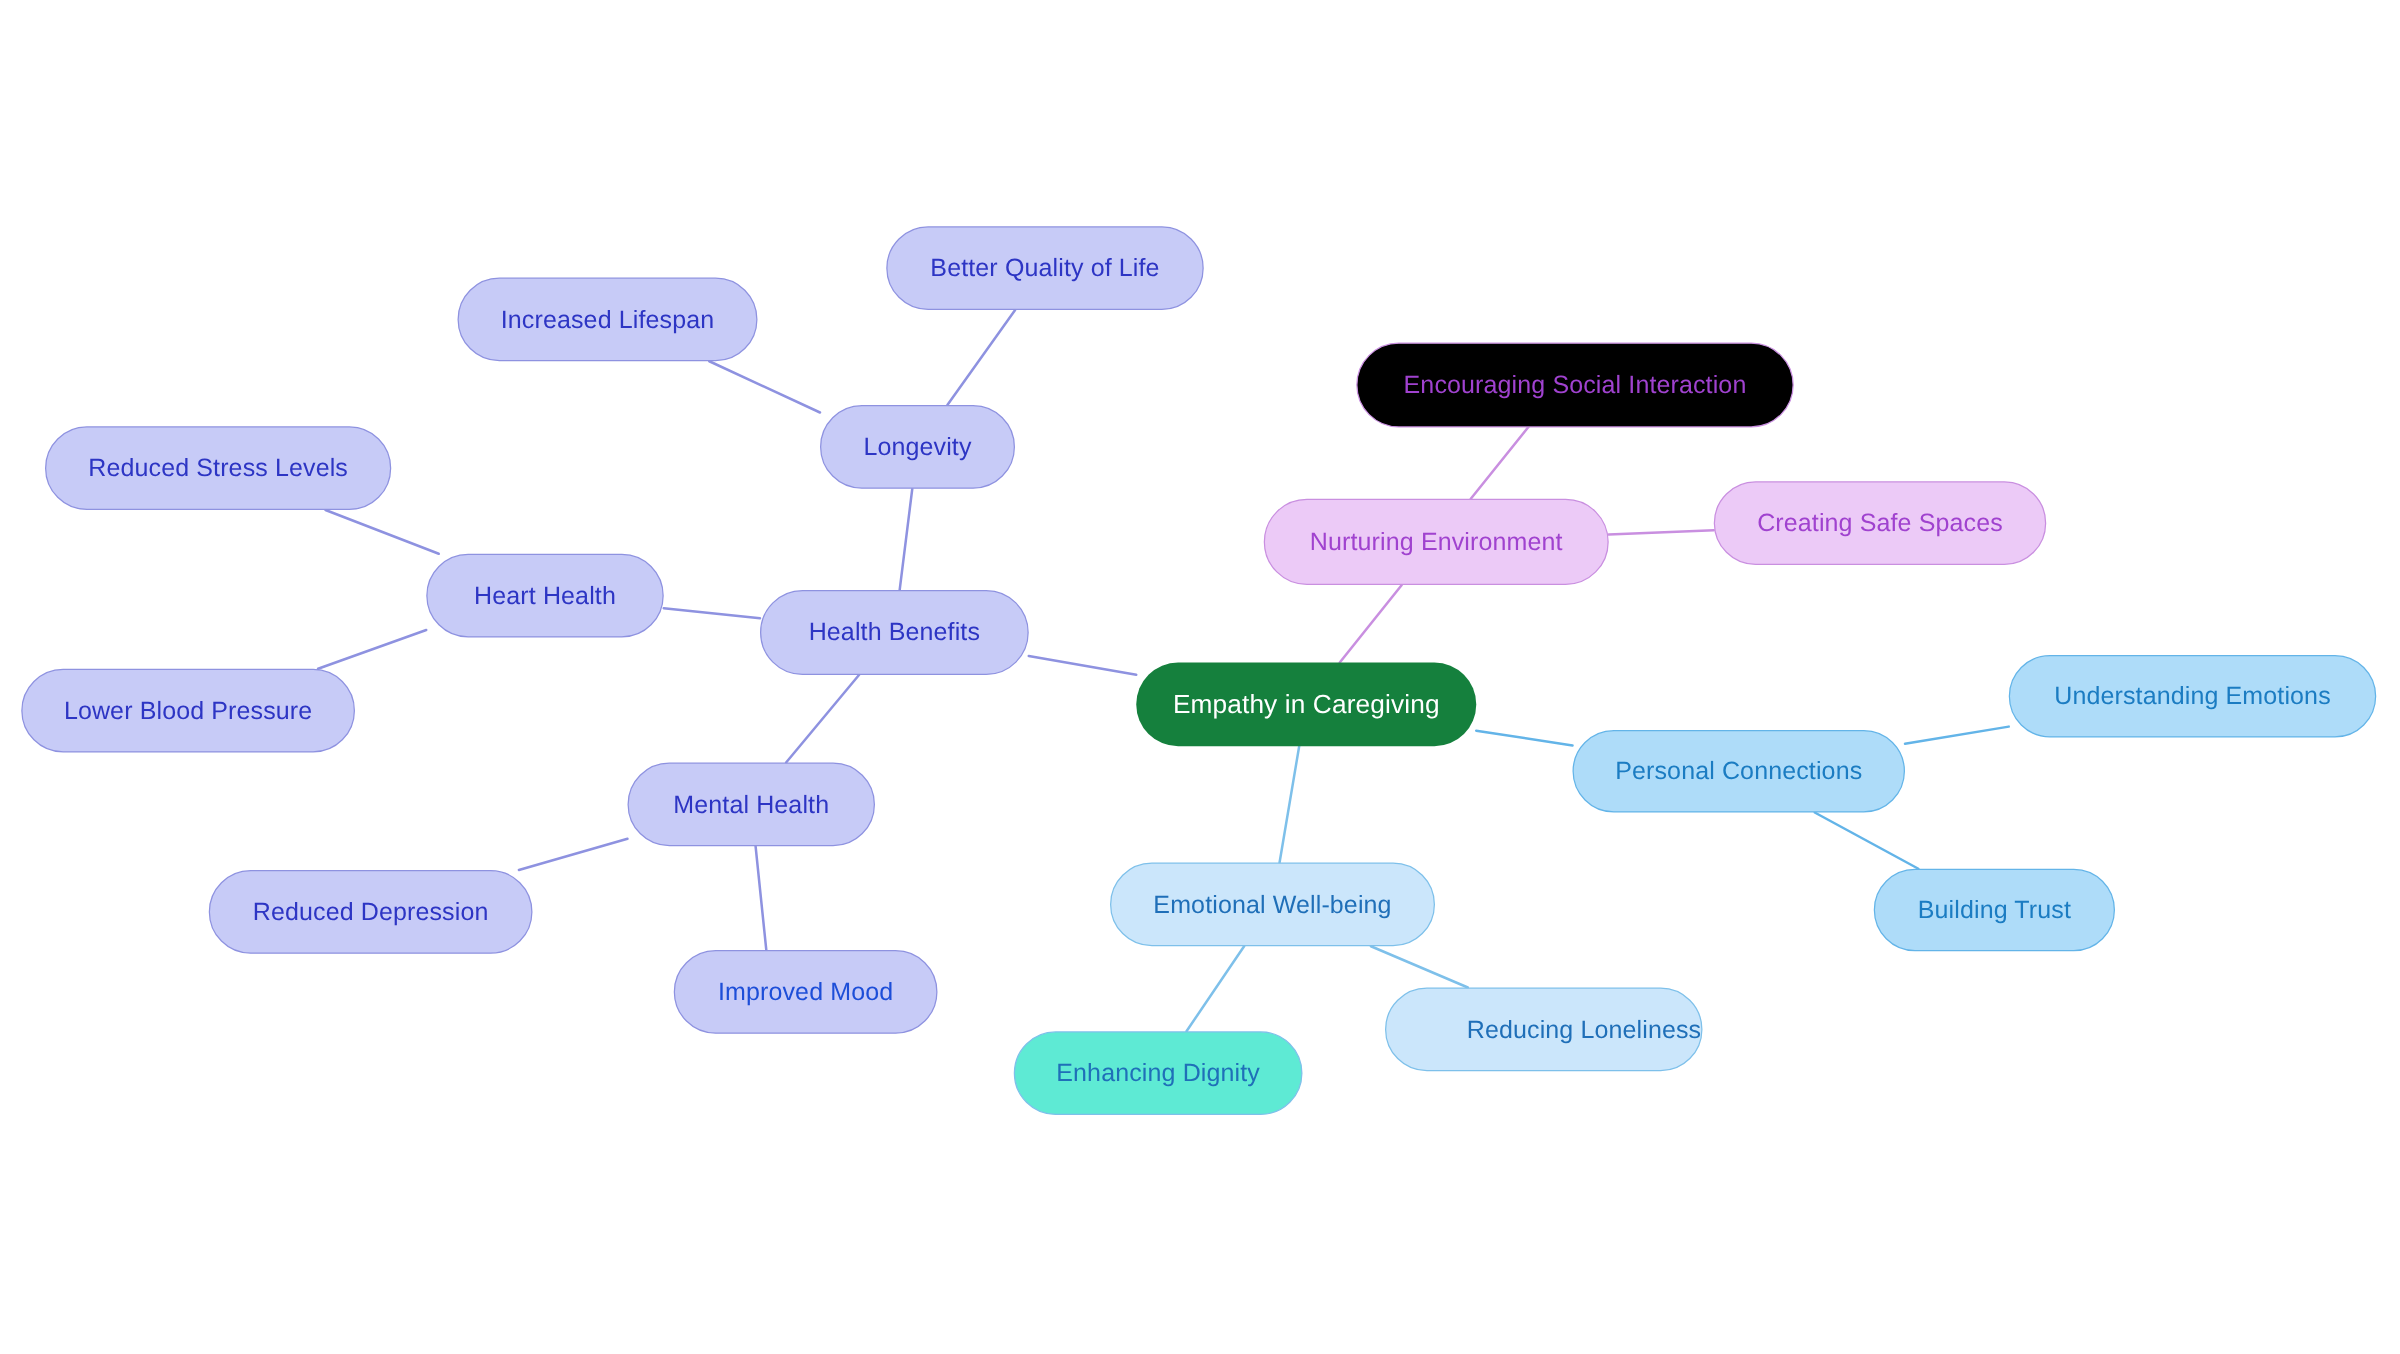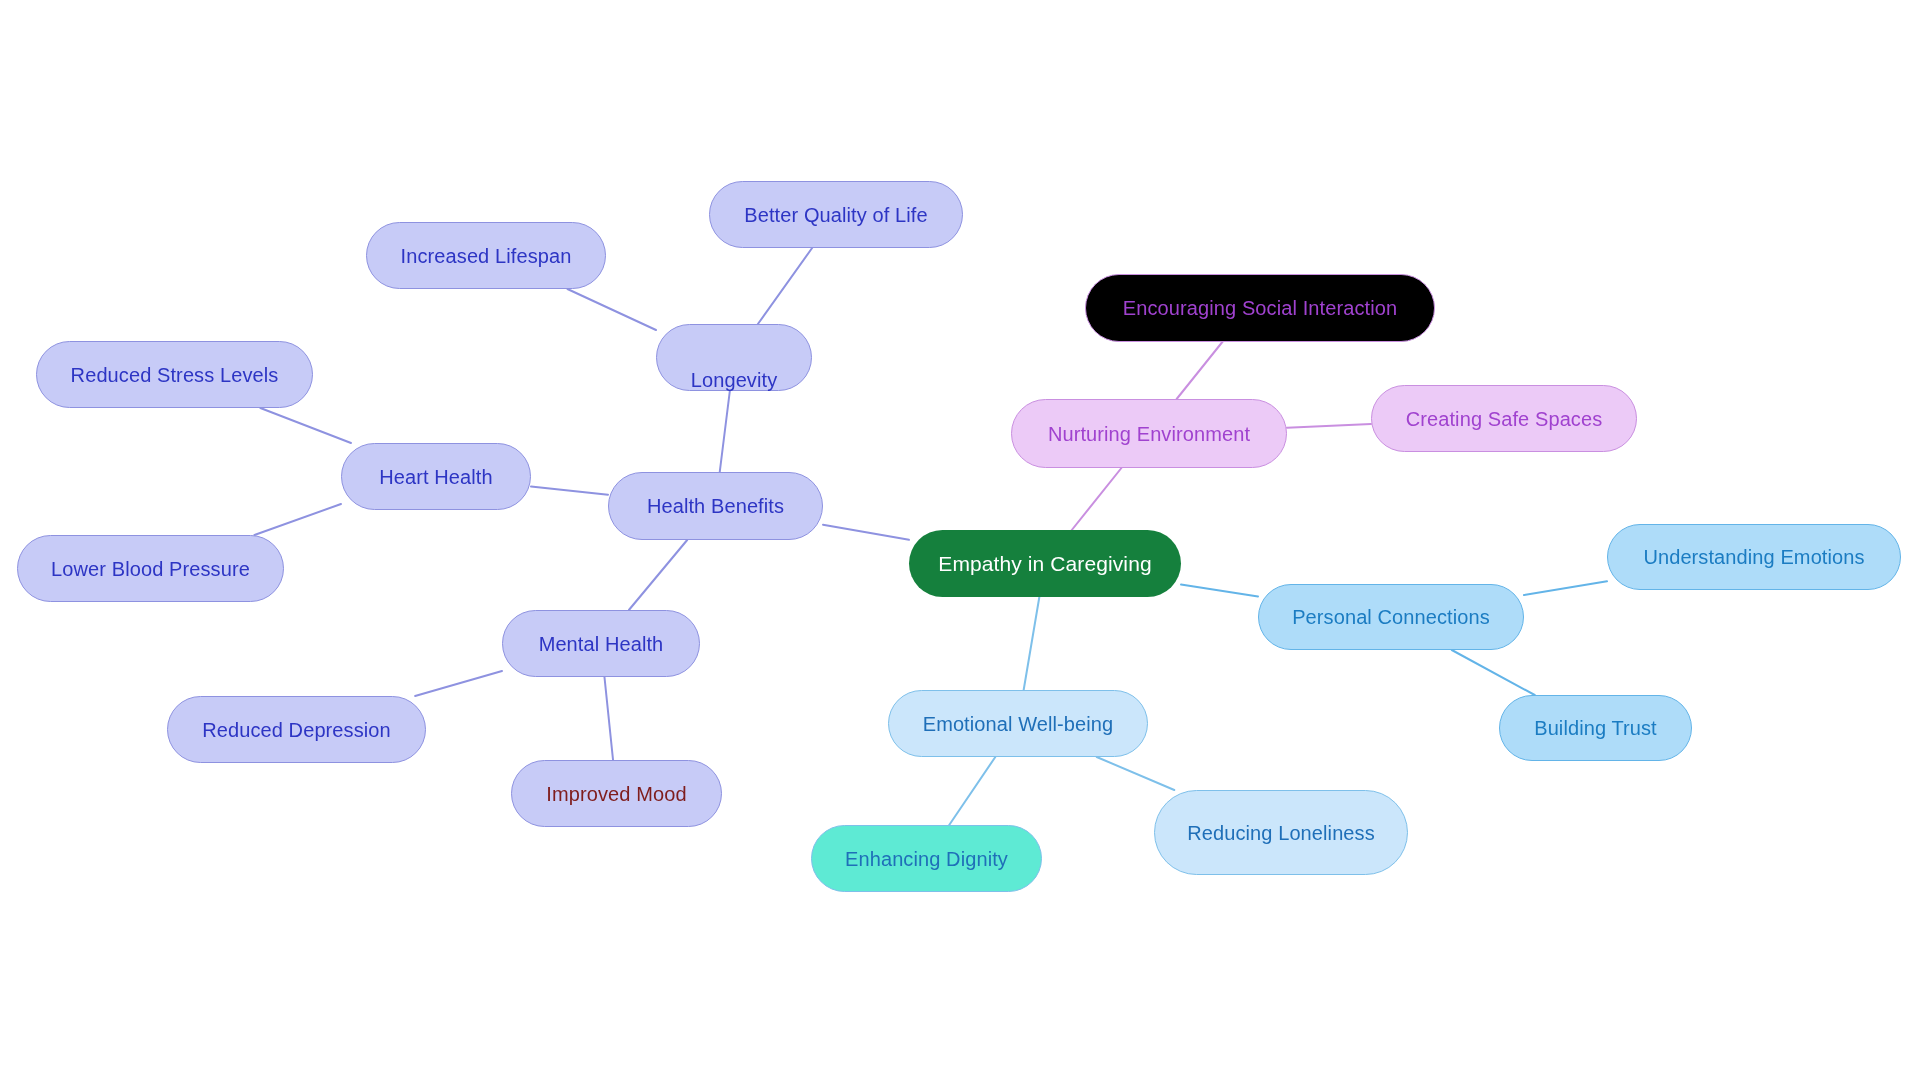--- a/index.html
+++ b/index.html
@@ -73,21 +73,21 @@
       <path d="M 995.2944444444445 757 L 949.2055555555555 825" stroke="#7ec0ea" stroke-width="2" fill="none" stroke-linecap="round"></path>
       <path d="M 1096.725 757 L 1174.275 790" stroke="#7ec0ea" stroke-width="2" fill="none" stroke-linecap="round"></path>
     </svg>
   <div id="node-layer">
       <div class="node root" style="left: 909px; top: 530px; width: 272px; height: 67px; background: #15803d; border-color: rgb(16, 21, 28); color: rgb(255, 255, 255); font-size: 21px;">
         <span>Empathy in Caregiving</span>
       </div>
       <div class="node" style="left: 608px; top: 472px; width: 215px; height: 68px; background: rgb(199, 203, 247); border-color: rgb(142, 146, 224); color: rgb(45, 53, 196); font-size: 20px;">
         <span>Health Benefits</span>
       </div>
-      <div class="node" style="left: 656px; top: 324px; width: 156px; height: 67px; background: rgb(199, 203, 247); border-color: rgb(142, 146, 224); color: rgb(45, 53, 196); font-size: 20px; align-items: flex-end;">
+      <div class="node" style="left: 656px; top: 324px; width: 156px; height: 67px; background: rgb(199, 203, 247); border-color: rgb(142, 146, 224); color: rgb(45, 53, 196); font-size: 20px;">
         <span>Longevity</span>
       </div>
       <div class="node" style="left: 709px; top: 181px; width: 254px; height: 67px; background: rgb(199, 203, 247); border-color: rgb(142, 146, 224); color: rgb(45, 53, 196); font-size: 20px;">
         <span>Better Quality of Life</span>
       </div>
       <div class="node" style="left: 366px; top: 222px; width: 240px; height: 67px; background: rgb(199, 203, 247); border-color: rgb(142, 146, 224); color: rgb(45, 53, 196); font-size: 20px;">
         <span>Increased Lifespan</span>
       </div>
       <div class="node" style="left: 341px; top: 443px; width: 190px; height: 67px; background: rgb(199, 203, 247); border-color: rgb(142, 146, 224); color: rgb(45, 53, 196); font-size: 20px;">
         <span>Heart Health</span>
@@ -97,21 +97,21 @@
       </div>
       <div class="node" style="left: 17px; top: 535px; width: 267px; height: 67px; background: rgb(199, 203, 247); border-color: rgb(142, 146, 224); color: rgb(45, 53, 196); font-size: 20px;">
         <span>Lower Blood Pressure</span>
       </div>
       <div class="node" style="left: 502px; top: 610px; width: 198px; height: 67px; background: rgb(199, 203, 247); border-color: rgb(142, 146, 224); color: rgb(45, 53, 196); font-size: 20px;">
         <span>Mental Health</span>
       </div>
       <div class="node" style="left: 167px; top: 696px; width: 259px; height: 67px; background: rgb(199, 203, 247); border-color: rgb(142, 146, 224); color: rgb(45, 53, 196); font-size: 20px;">
         <span>Reduced Depression</span>
       </div>
-      <div class="node" style="left: 511px; top: 760px; width: 211px; height: 67px; background: rgb(199, 203, 247); border-color: rgb(142, 146, 224); color: #7f1d1d; font-size: 20px;">
+      <div class="node" style="left: 539px; top: 760px; width: 211px; height: 67px; background: rgb(199, 203, 247); border-color: rgb(142, 146, 224); color: #1d4ed8; font-size: 20px;">
         <span>Improved Mood</span>
       </div>
       <div class="node" style="left: 1011px; top: 399px; width: 276px; height: 69px; background: rgb(236, 202, 247); border-color: rgb(201, 143, 224); color: rgb(160, 66, 207); font-size: 20px;">
         <span>Nurturing Environment</span>
       </div>
       <div class="node" style="left: 1085px; top: 274px; width: 350px; height: 68px; background: #000000; border-color: rgb(201, 143, 224); color: rgb(160, 66, 207); font-size: 20px;">
         <span>Encouraging Social Interaction</span>
       </div>
       <div class="node" style="left: 1371px; top: 385px; width: 266px; height: 67px; background: rgb(236, 202, 247); border-color: rgb(201, 143, 224); color: rgb(160, 66, 207); font-size: 20px;">
         <span>Creating Safe Spaces</span>
@@ -124,17 +124,17 @@
       </div>
       <div class="node" style="left: 1499px; top: 695px; width: 193px; height: 66px; background: rgb(174, 220, 249); border-color: rgb(99, 180, 232); color: rgb(27, 124, 194); font-size: 20px;">
         <span>Building Trust</span>
       </div>
       <div class="node" style="left: 888px; top: 690px; width: 260px; height: 67px; background: rgb(203, 230, 251); border-color: rgb(126, 192, 234); color: rgb(31, 111, 184); font-size: 20px;">
         <span>Emotional Well-being</span>
       </div>
       <div class="node" style="left: 811px; top: 825px; width: 231px; height: 67px; background: #5eead4; border-color: rgb(126, 192, 234); color: rgb(31, 111, 184); font-size: 20px;">
         <span>Enhancing Dignity</span>
       </div>
-      <div class="node" style="left: 1154px; top: 790px; width: 254px; height: 85px; background: rgb(203, 230, 251); border-color: rgb(126, 192, 234); color: rgb(31, 111, 184); font-size: 20px;">
+      <div class="node" style="left: 1108px; top: 790px; width: 254px; height: 67px; background: rgb(203, 230, 251); border-color: rgb(126, 192, 234); color: rgb(31, 111, 184); font-size: 20px; justify-content: flex-end;">
         <span>Reducing Loneliness</span>
       </div>
     </div>
 </div>
 
 </body></html>

